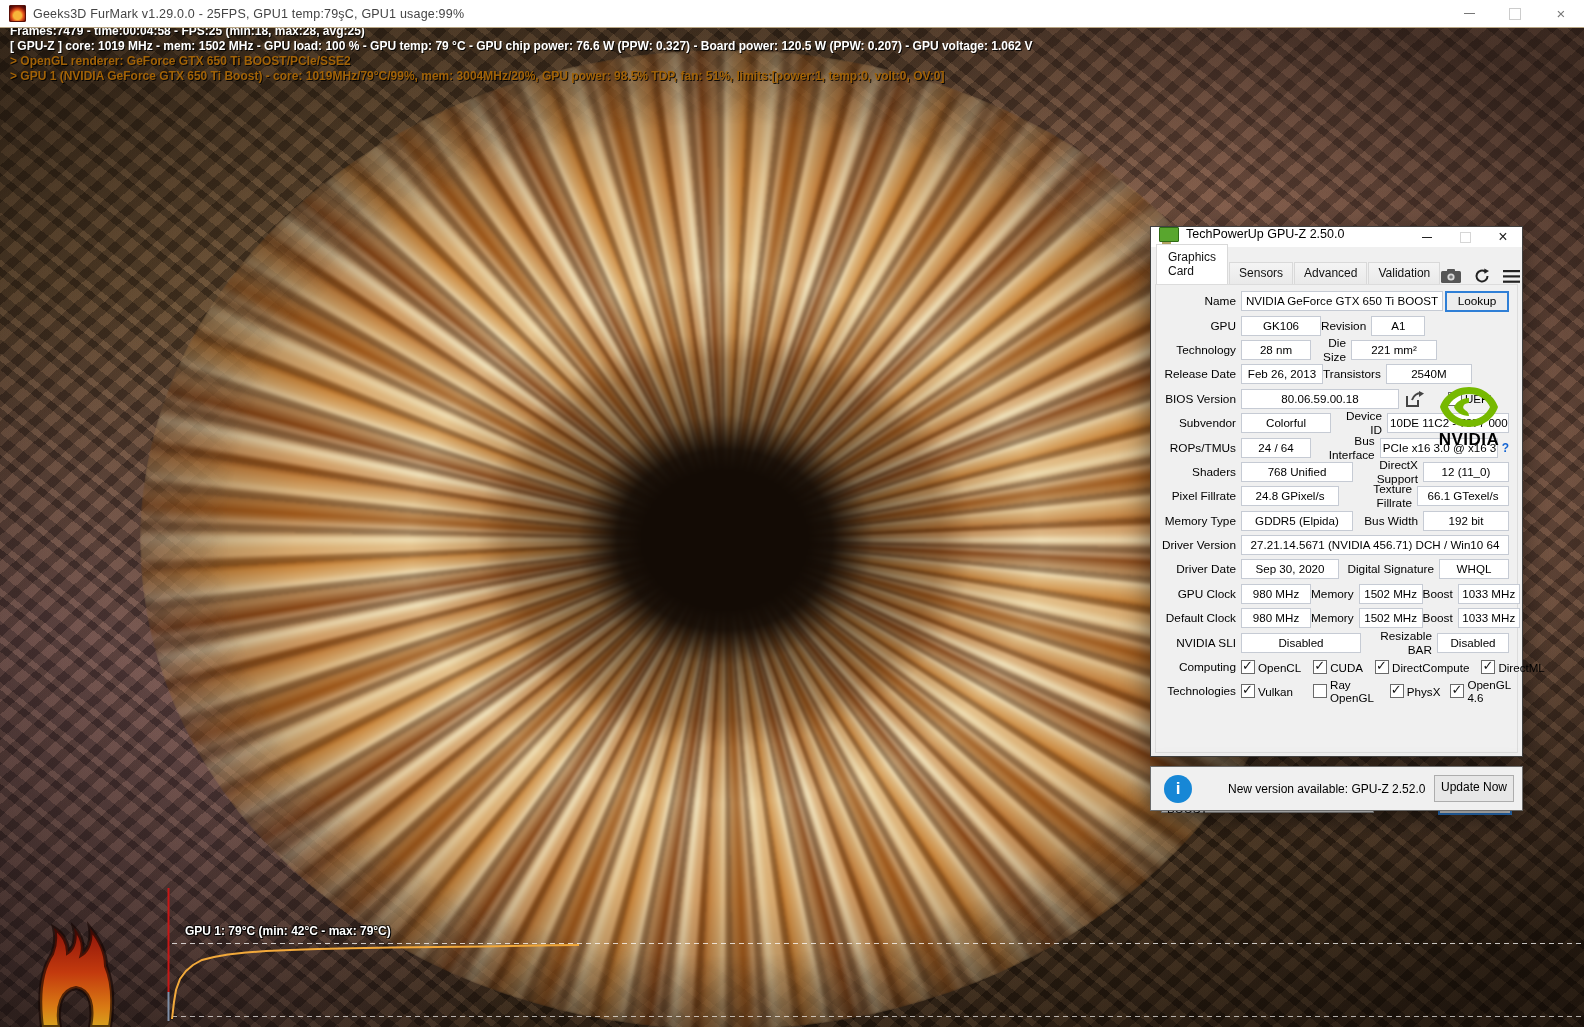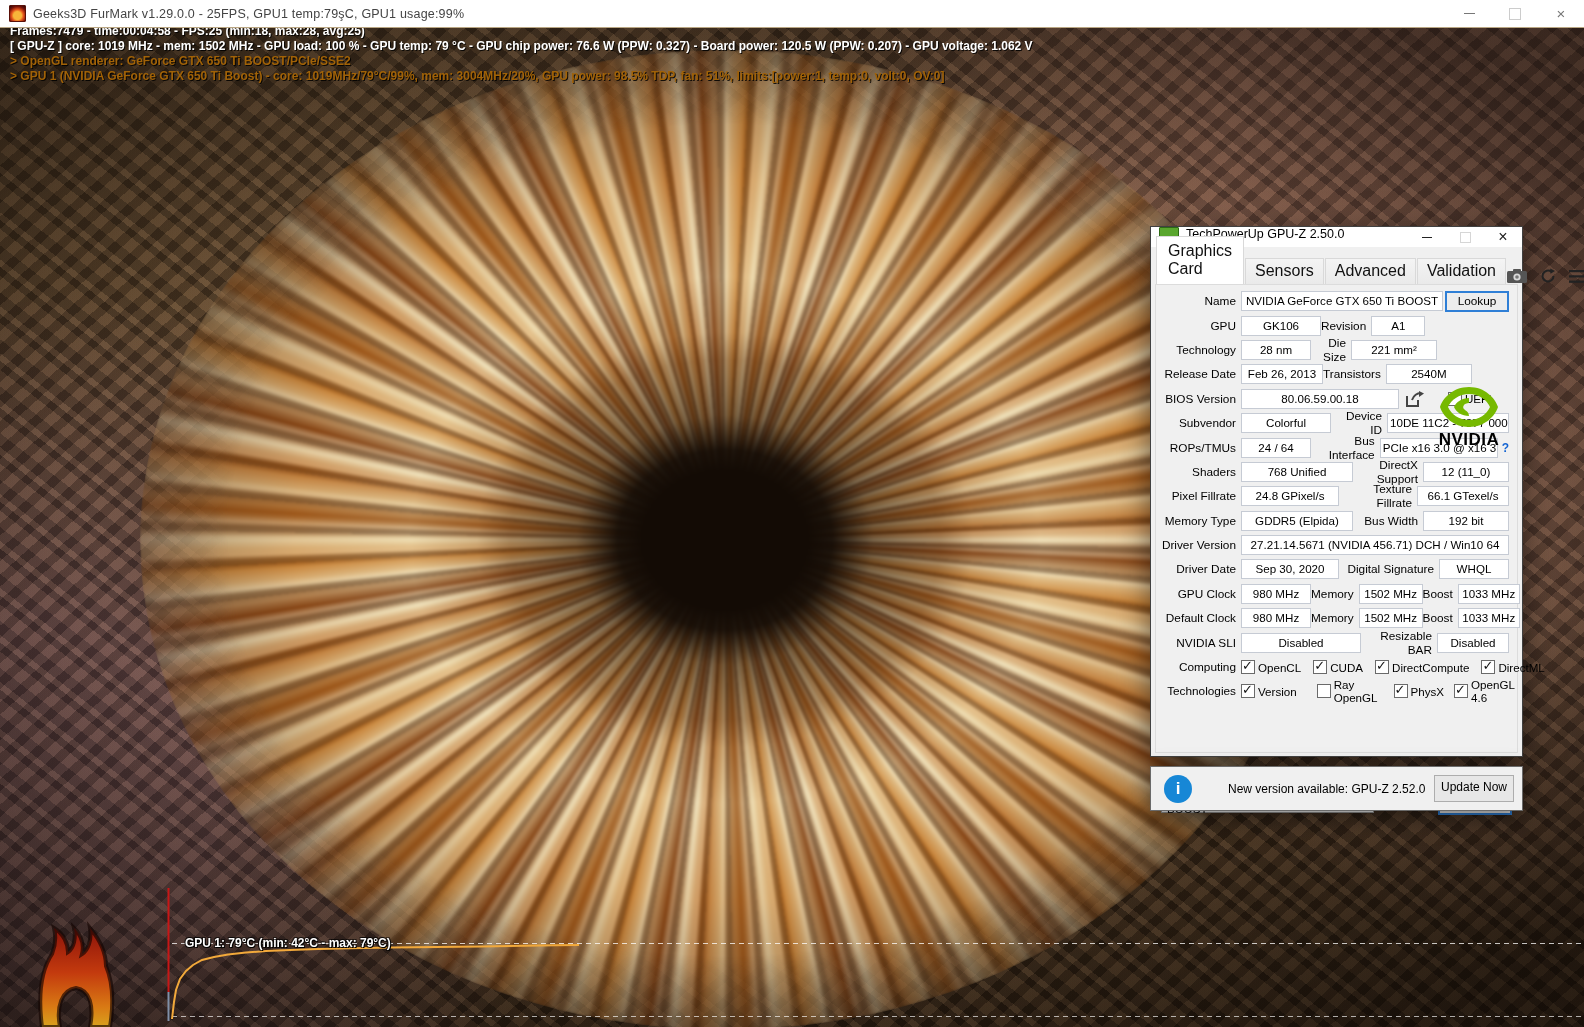--- a/index.html
+++ b/index.html
@@ -47,42 +47,42 @@
   
   .osd{position:absolute;left:10px;top:9px;z-index:10;font-weight:bold;font-size:12px;line-height:15px;
     text-shadow:1px 1px 0 rgba(0,0,0,0.85);white-space:nowrap;}
   .osd .yellow{color:#fff200;}
   .osd .white{color:#ffffff;}
   .osd .cyan{color:#a16207;}
 
   
   .graph-svg{position:absolute;left:0;top:0;width:1584px;height:1027px;z-index:9;pointer-events:none;}
   .graph-label{position:absolute;left:185px;top:924px;z-index:10;font-weight:bold;font-size:12px;color:#fff;
-    text-shadow:1px 1px 0 #000, -1px -1px 0 rgba(0,0,0,.6), 1px -1px 0 rgba(0,0,0,.6), -1px 1px 0 rgba(0,0,0,.6);margin-top:12px;}
+    text-shadow:1px 1px 0 #000, -1px -1px 0 rgba(0,0,0,.6), 1px -1px 0 rgba(0,0,0,.6), -1px 1px 0 rgba(0,0,0,.6);}
 
   
   .flame-logo{position:absolute;left:28px;top:910px;z-index:8;}
 
   
   .gpuz{position:absolute;left:1150px;top:226px;width:373px;height:531px;background:#f0f0f0;
     border:1px solid #404040;box-sizing:border-box;box-shadow:0 10px 30px rgba(0,0,0,0.55);z-index:30;
     font-size:12px;color:#000;}
   .gz-titlebar{height:20px;background:#fff;display:flex;align-items:flex-start;}
   .gz-title{font-size:12.5px;color:#000;}
   .gz-caption{margin-left:auto;display:flex;height:100%;}
   .gz-cap-btn{width:38px;display:flex;align-items:center;justify-content:center;}
   .gz-min{width:10px;height:1px;background:#222;}
   .gz-max{width:9px;height:9px;border:1px solid #d6d6d6;}
   .gz-x{font-size:16px;color:#222;line-height:1;}
   .gz-icon{width:18px;height:13px;margin:0 7px 0 8px;background:#59a62e;border:1px solid #2e6b14;border-radius:1px;position:relative;}
   .gz-icon::after{content:"";position:absolute;left:2px;bottom:-3px;width:9px;height:2px;background:#b0a060;}
 
   .gz-tabs{position:absolute;top:33px;left:5px;right:5px;height:24px;display:flex;align-items:flex-end;}
   .gz-tab{padding:3px 9px 4px;border:1px solid #d9d9d9;border-bottom:none;background:linear-gradient(#f4f4f4,#eaeaea);
-    font-size:16px;margin-right:1px;color:#111;}
+    font-size:12px;margin-right:1px;color:#111;}
   .gz-tab.active{background:#fff;padding:5px 11px 6px;position:relative;z-index:2;}
   .gz-toolicons{margin-left:auto;display:flex;align-items:center;gap:13px;padding-right:4px;}
 
   .gz-page{position:absolute;top:57px;left:4px;right:4px;bottom:3px;border:1px solid #dcdcdc;background:#f0f0f0;}
 
   .gz-rows{position:absolute;top:4px;left:2px;right:2px;}
   .grow{height:24.4px;display:flex;align-items:center;padding:0 6px 0 2px;}
   .glabel{width:76px;text-align:right;margin-right:5px;font-size:11.8px;flex:none;}
   .gmid{flex:1;text-align:right;padding-right:5px;font-size:11.8px;}
   .gmidw{text-align:right;padding-right:5px;font-size:11.8px;}
@@ -333,21 +333,21 @@
           <span class="cbl">CUDA</span>
           <span class="cb checked" style="margin-left:12px"></span>
           <span class="cbl">DirectCompute</span>
           <span class="cb checked" style="margin-left:12px"></span>
           <span class="cbl">DirectML</span>
         </div>
 
         <div class="grow">
           <div class="glabel">Technologies</div>
           <span class="cb checked"></span>
-          <span class="cbl">Version</span>
+          <span class="cbl">Vulkan</span>
           <span class="cb" style="margin-left:20px"></span>
           <span class="cbl">Ray OpenGL</span>
           <span class="cb checked" style="margin-left:16px"></span>
           <span class="cbl">PhysX</span>
           <span class="cb checked" style="margin-left:10px"></span>
           <span class="cbl">OpenGL 4.6</span>
         </div>
 
       </div>
 

